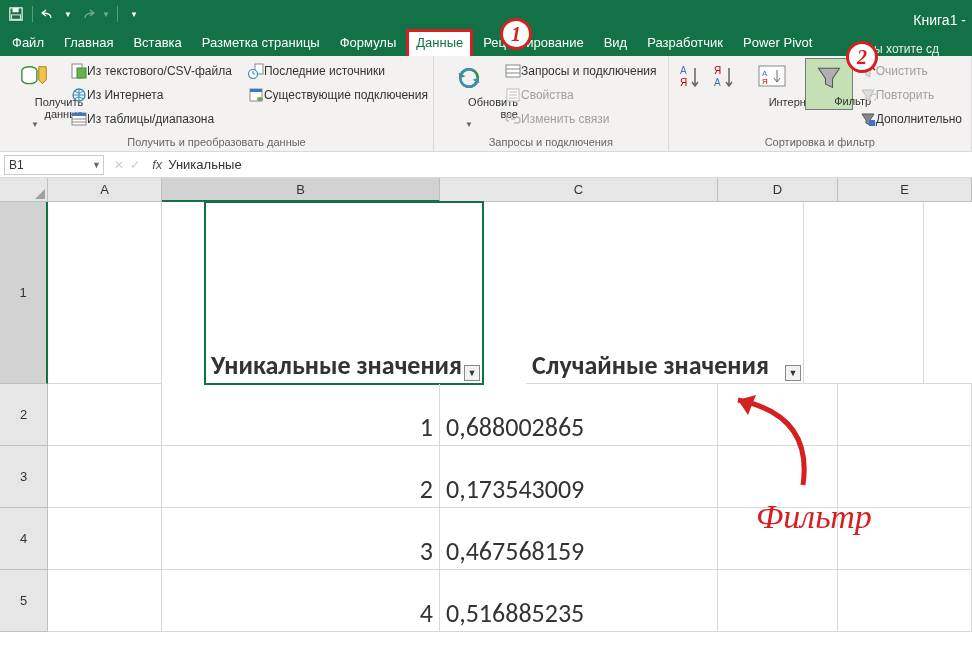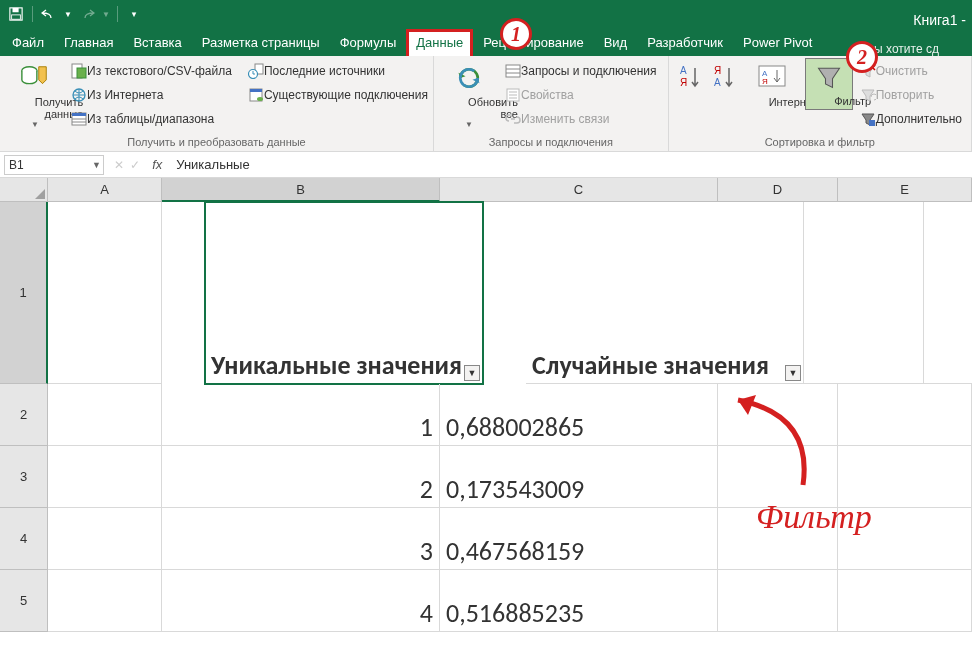--- a/index.html
+++ b/index.html
@@ -36,21 +36,21 @@
 
   
   .anno-circle { position: absolute; width: 32px; height: 32px; border: 3px solid #d42020; border-radius: 50%; background: #fff; color: #d42020; font-size: 20px; font-weight: bold; font-style: italic; display:flex; align-items:center; justify-content:center; z-index: 10; font-family: "Times New Roman", serif; }
 
   
   .fbar { height: 26px; border-bottom: 1px solid #d9d9d9; display: flex; align-items: center; background:#fff; }
   .name-box { width: 100px; border: 1px solid #ccc; margin: 2px 0 2px 4px; height: 20px; display:flex; align-items:center; padding: 0 4px; font-size: 12px; position: relative; }
   .name-box .dd { position:absolute; right:2px; font-size:9px; color:#666;}
   .fbar-icons { display: flex; align-items: center; margin-left: 10px; gap: 6px; color:#999; }
   .fx { font-style: italic; font-size: 13px; margin-left: 6px; color:#555;}
-  .formula-text { margin-left: 14px; font-size: 13px; }
+  .formula-text { margin-left: 6px; font-size: 13px; }
 
   
   .grid-area { display: flex; }
   .corner { width: 48px; height: 24px; background: #e6e6e6; border-right: 1px solid #bfbfbf; border-bottom: 1px solid #bfbfbf; position: relative; }
   .corner::after { content:''; position:absolute; right:2px; bottom:2px; width:0;height:0; border-left:10px solid transparent; border-bottom:10px solid #a0a0a0;}
   .col-headers { display: flex; }
   .col-h { background: #e6e6e6; border-right: 1px solid #bfbfbf; border-bottom: 1px solid #bfbfbf; text-align: center; font-size: 13px; color:#333; height: 24px; line-height: 24px; }
   .col-h.selected { background:#d2d2d2; border-bottom: 2px solid #127245; }
   .row-area { display:flex; }
   .row-headers { display:flex; flex-direction:column; }

